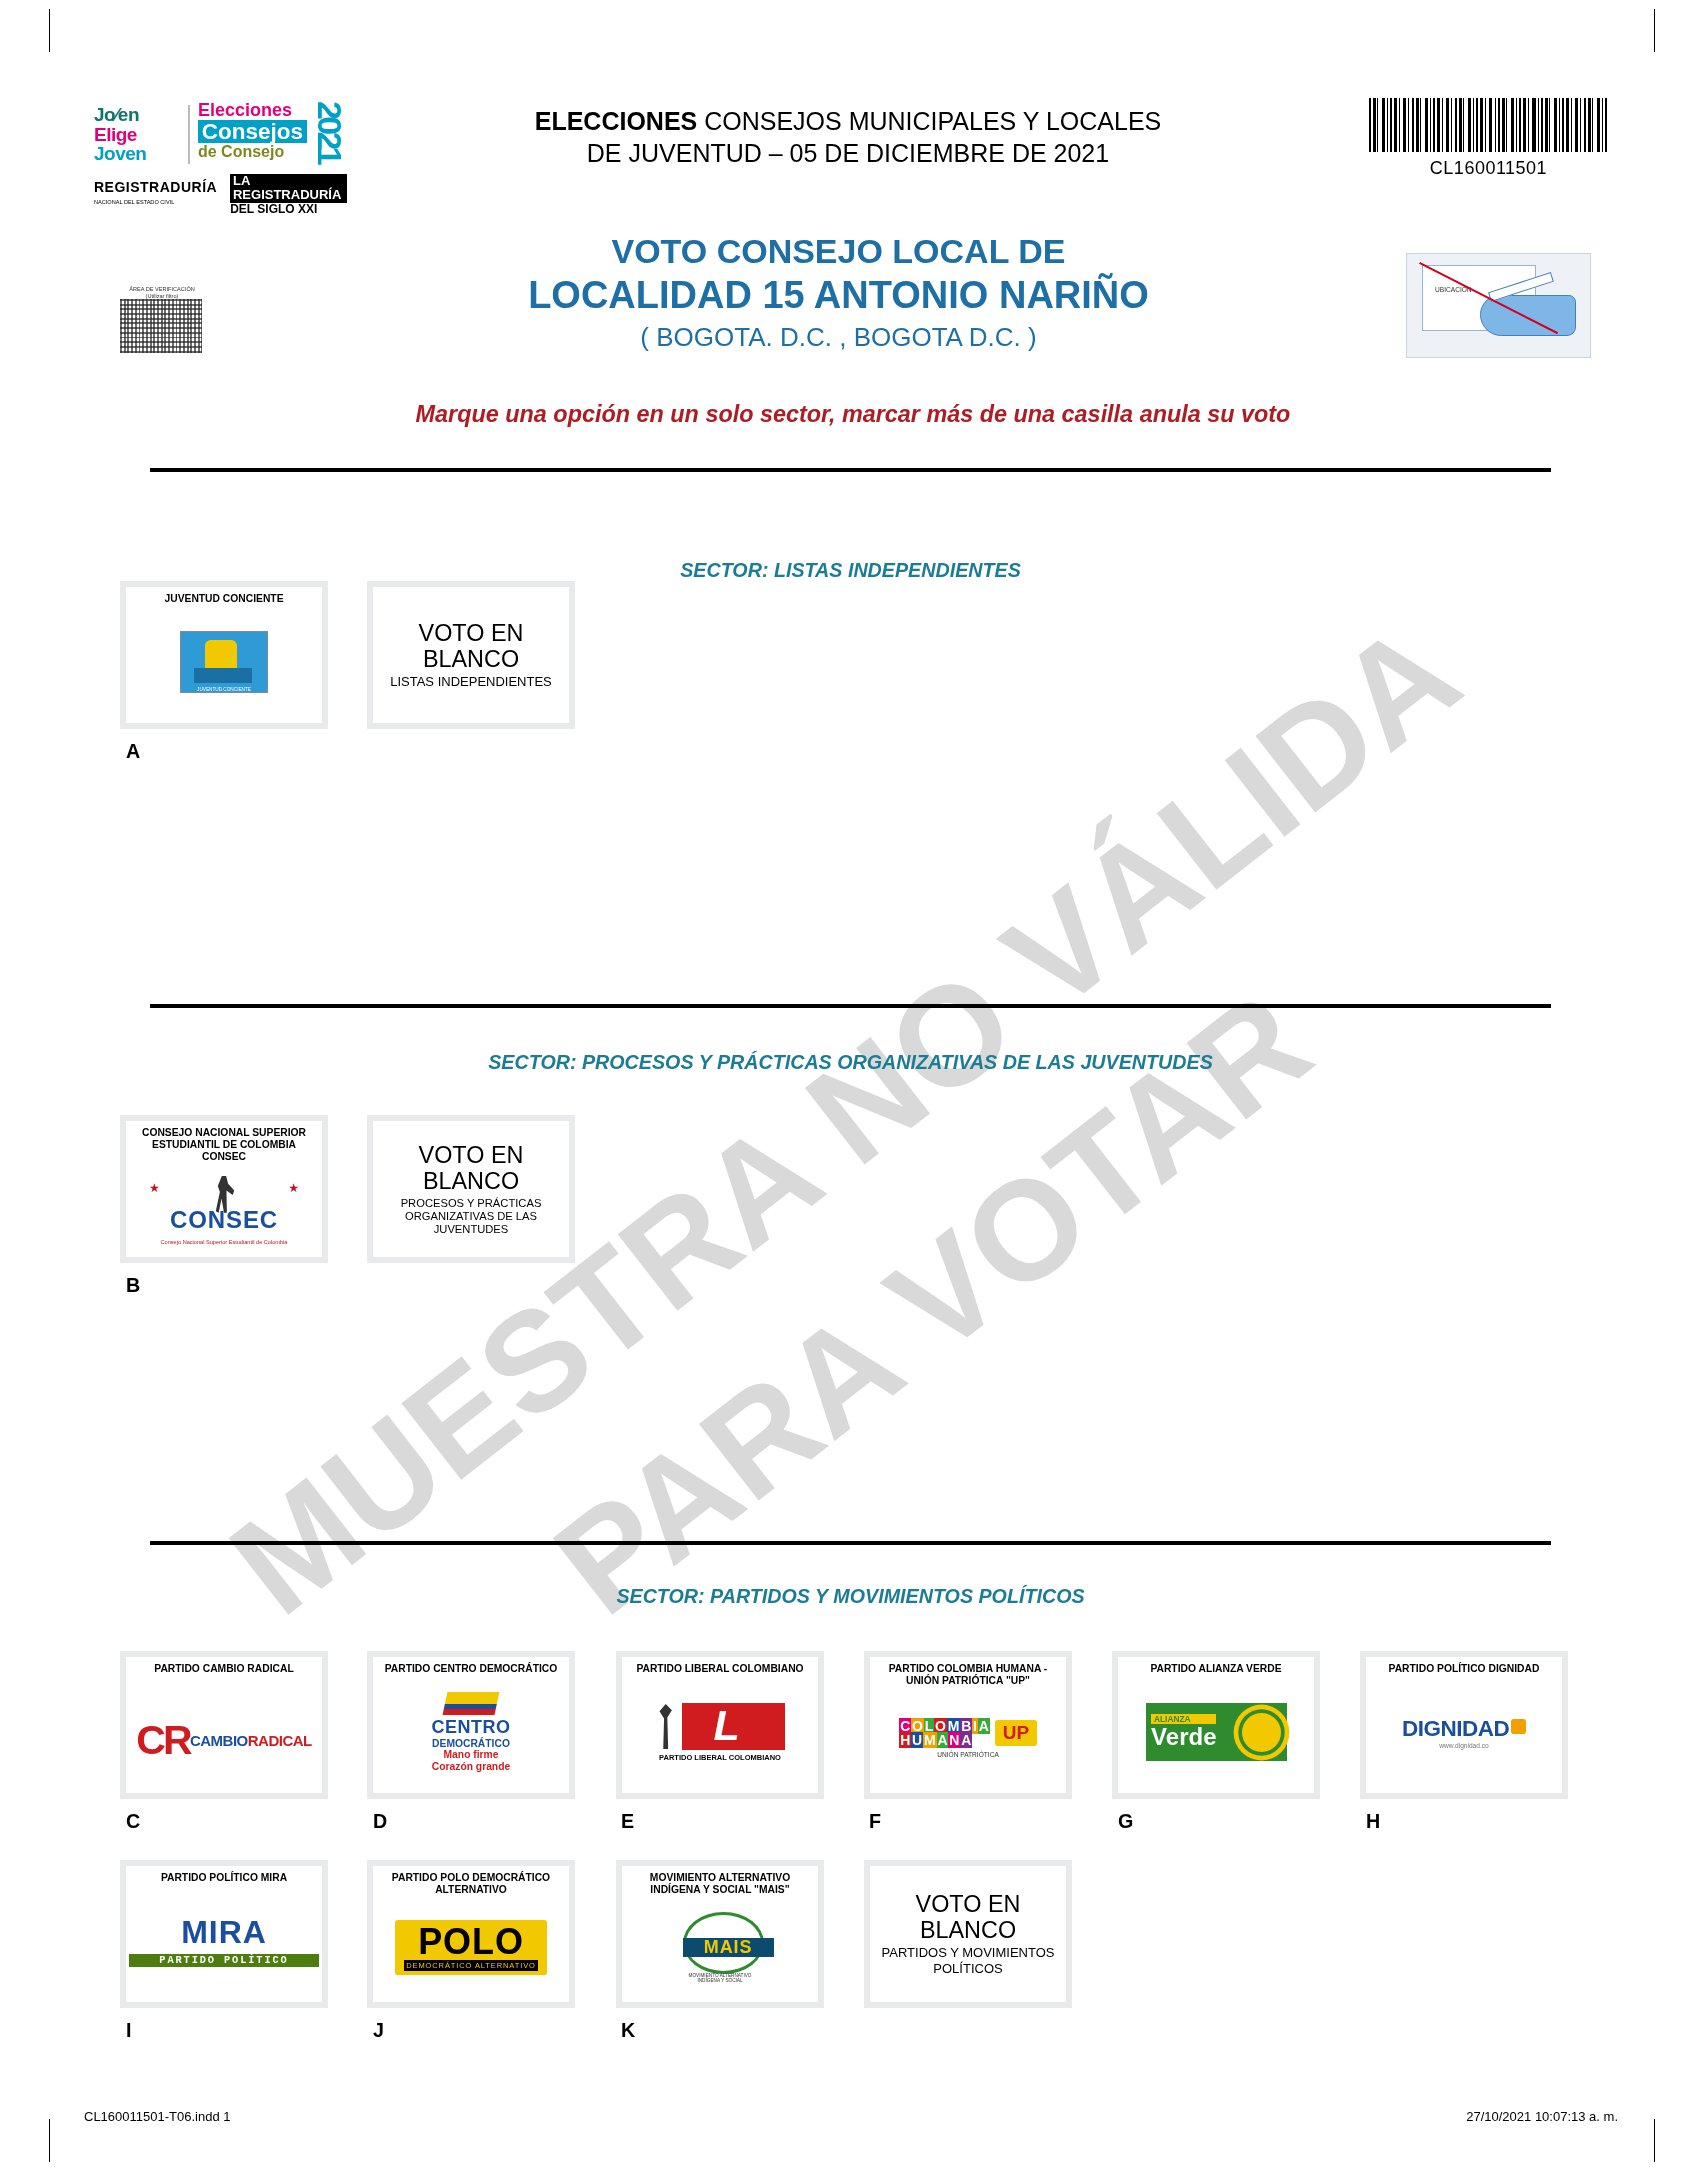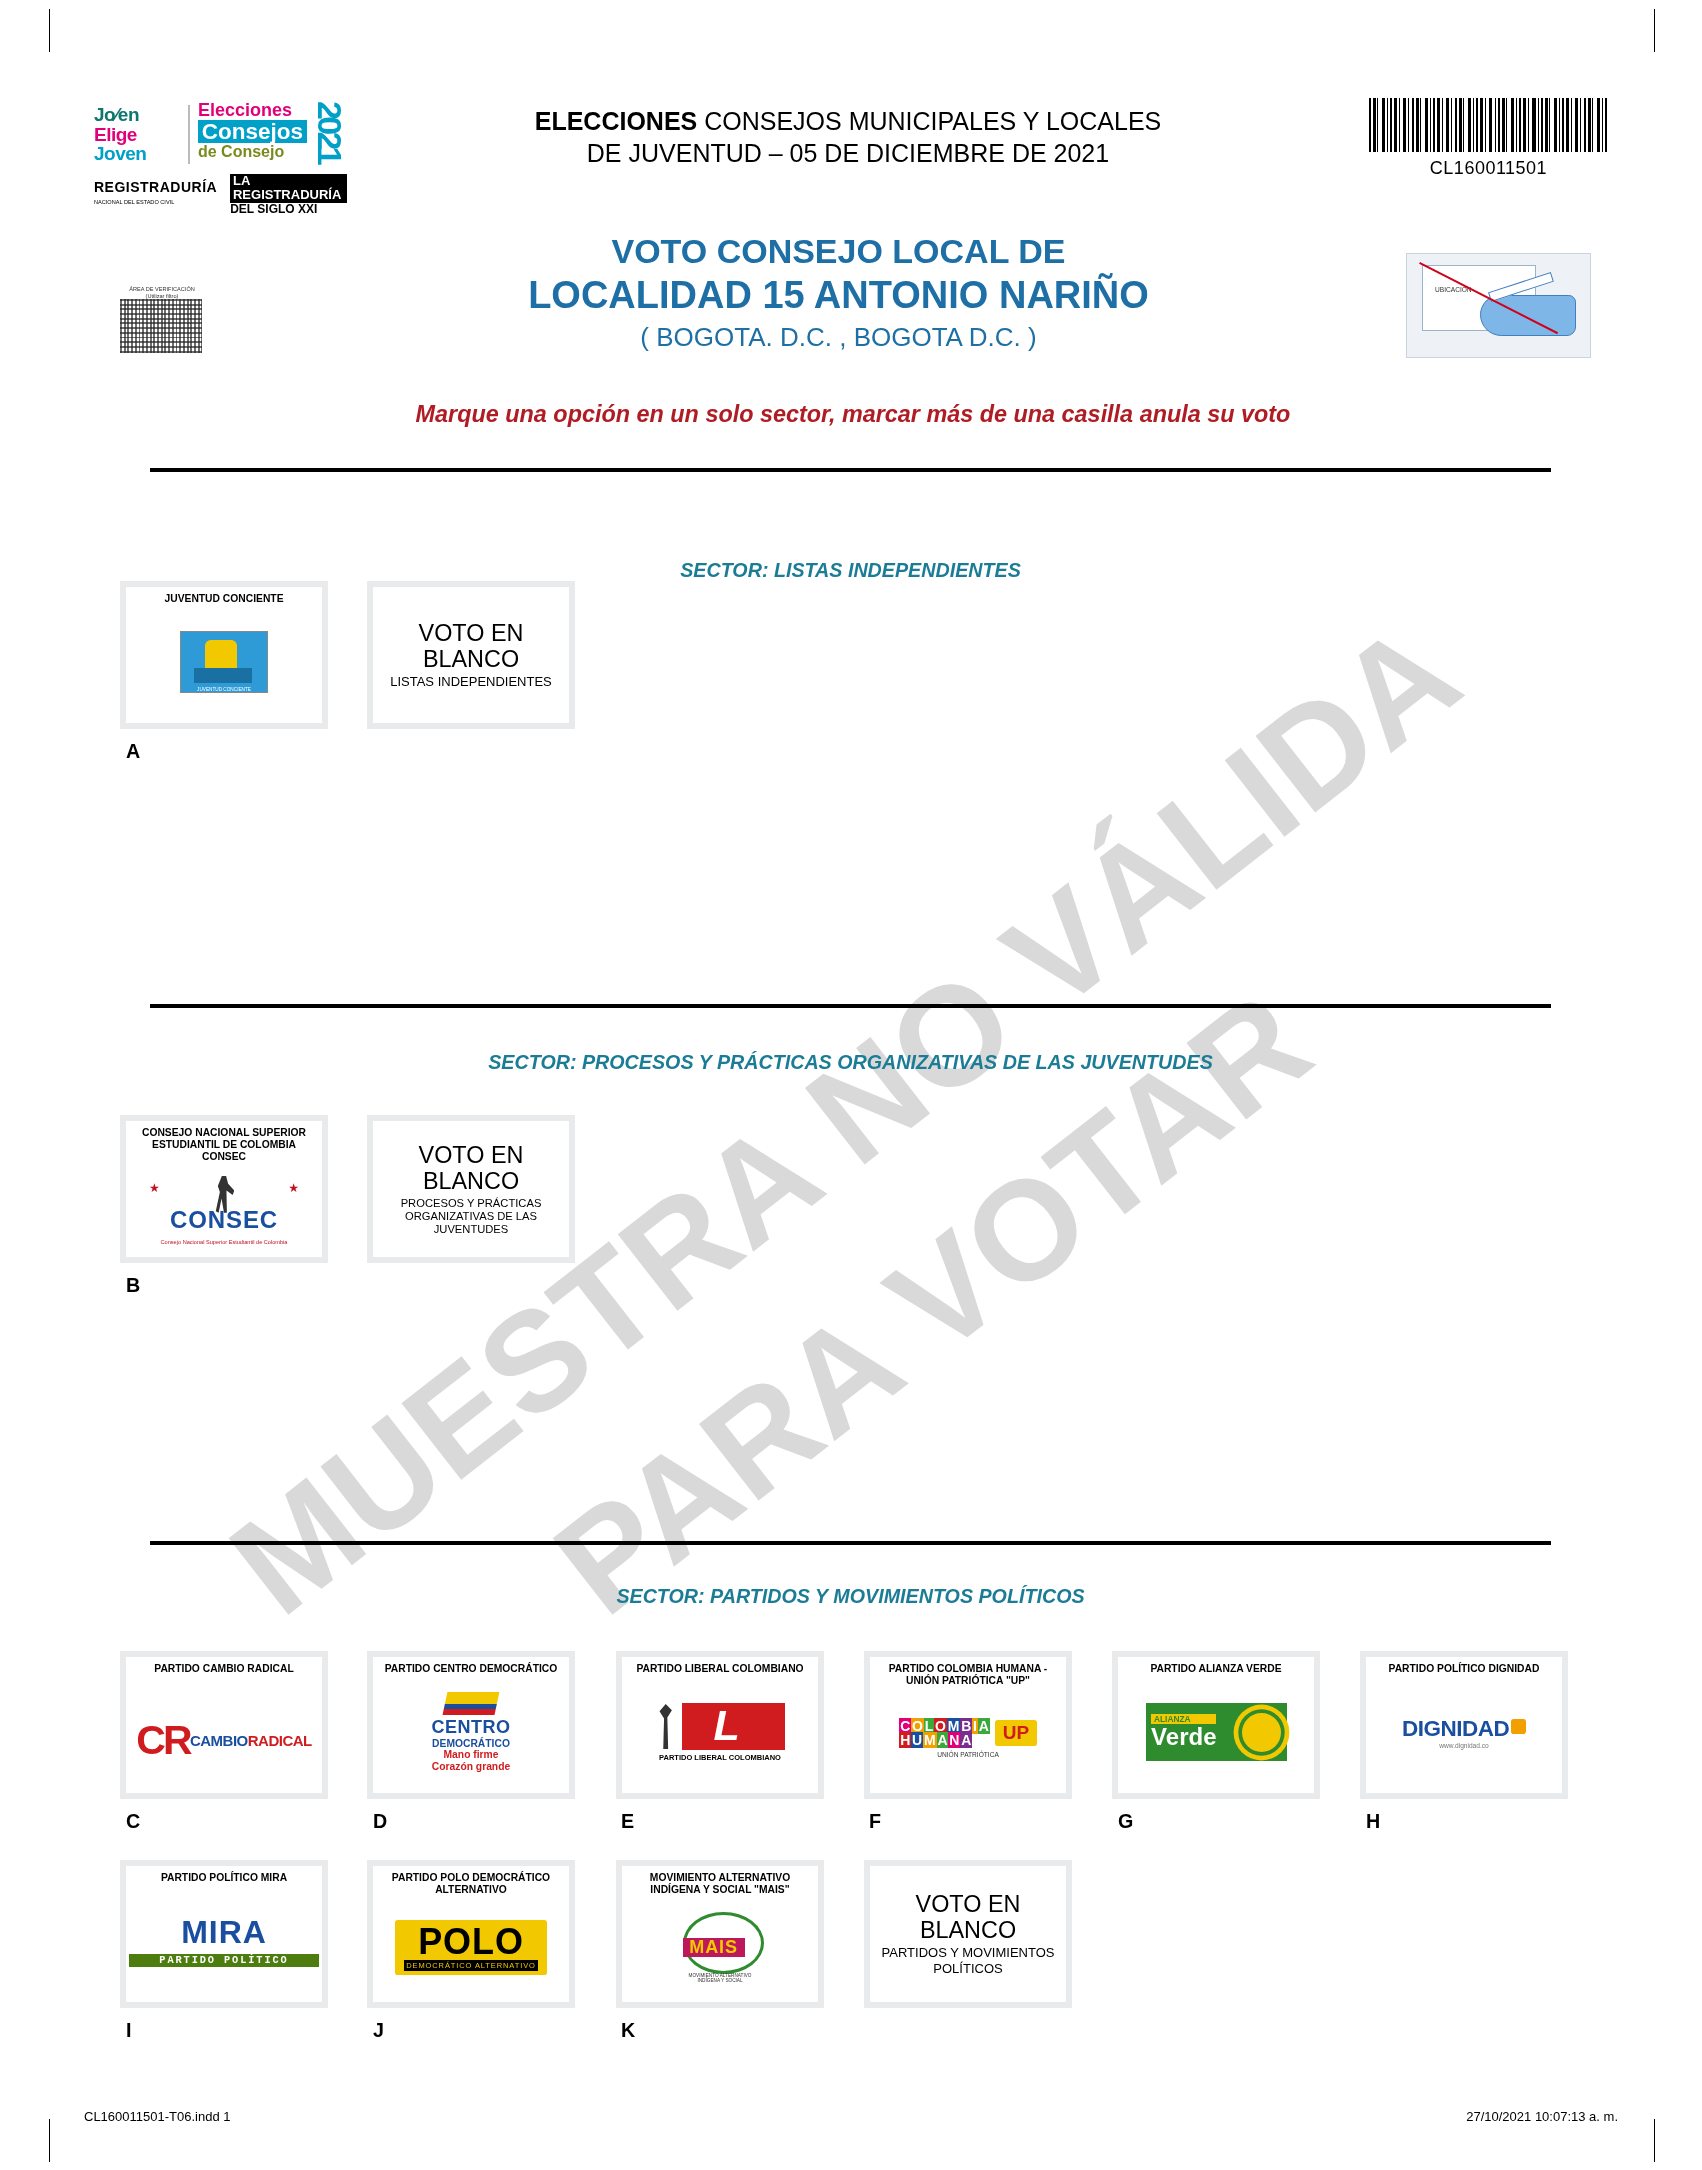--- a/index.html
+++ b/index.html
@@ -550,21 +550,21 @@
 
   .lg-mais { position: relative; width: 86px; height: 75px; }
   .lg-mais .circle {
     position: absolute; left: 5.6px; top: 1.9px;
     width: 75px; height: 56px; border-radius: 50%;
     border: 3.7px solid #2e8b2e;
     background: #fff;
   }
   .lg-mais .band {
     position: absolute; left: 5.6px; top: 28px;
-    width: 62px; height: 19px; background: #be185d;
+    width: 91px; height: 19px; background: #0c4a6e;
     color: #f2c800; font-size: 18px; font-weight: bold;
     text-align: center; line-height: 19px;
     letter-spacing: 0.9px;
   }
   .lg-mais .sub {
     position: absolute; left: 0; bottom: 1.9px; width: 100%;
     text-align: center; font-size: 4.7px; color: #333;
   }
 
   

